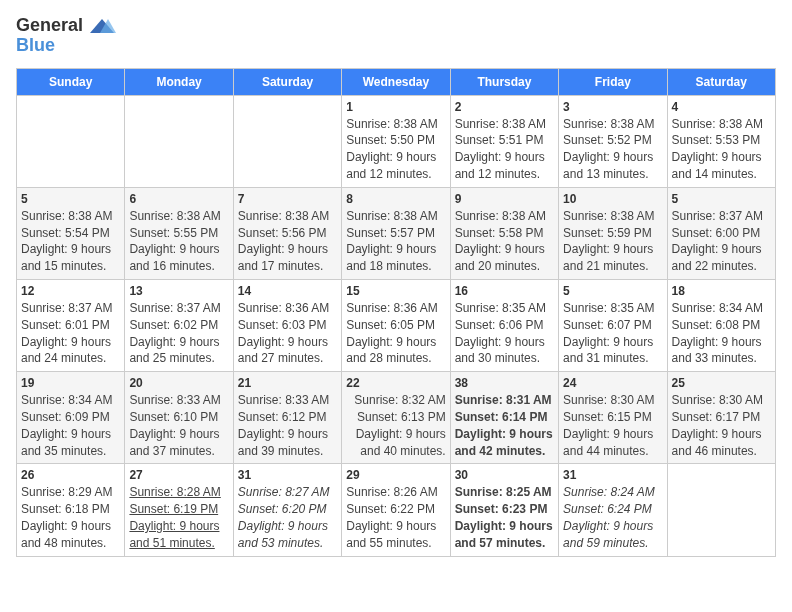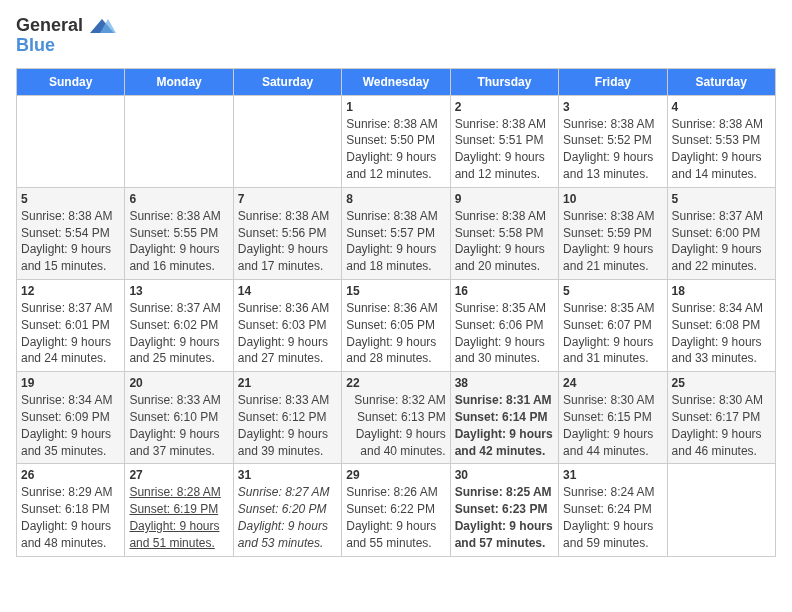--- a/index.html
+++ b/index.html
@@ -318,21 +318,21 @@
         </td>
         <td>
           <div class="day-number">30</div>
           <div class="day-info" style="white-space: pre-line; font-weight: bold;">Sunrise: 8:25 AM
 Sunset: 6:23 PM
 Daylight: 9 hours
 and 57 minutes.</div>
         </td>
         <td>
           <div class="day-number">31</div>
-          <div class="day-info" style="white-space: pre-line;">Sunrise: 8:24 AM
+          <div class="day-info" style="white-space: pre-line; font-style: italic;">Sunrise: 8:24 AM
 Sunset: 6:24 PM
 Daylight: 9 hours
 and 59 minutes.</div>
         </td>
         <td class="empty-cell"></td>
       </tr>
     </tbody>
 </table>
 
 </body></html>

